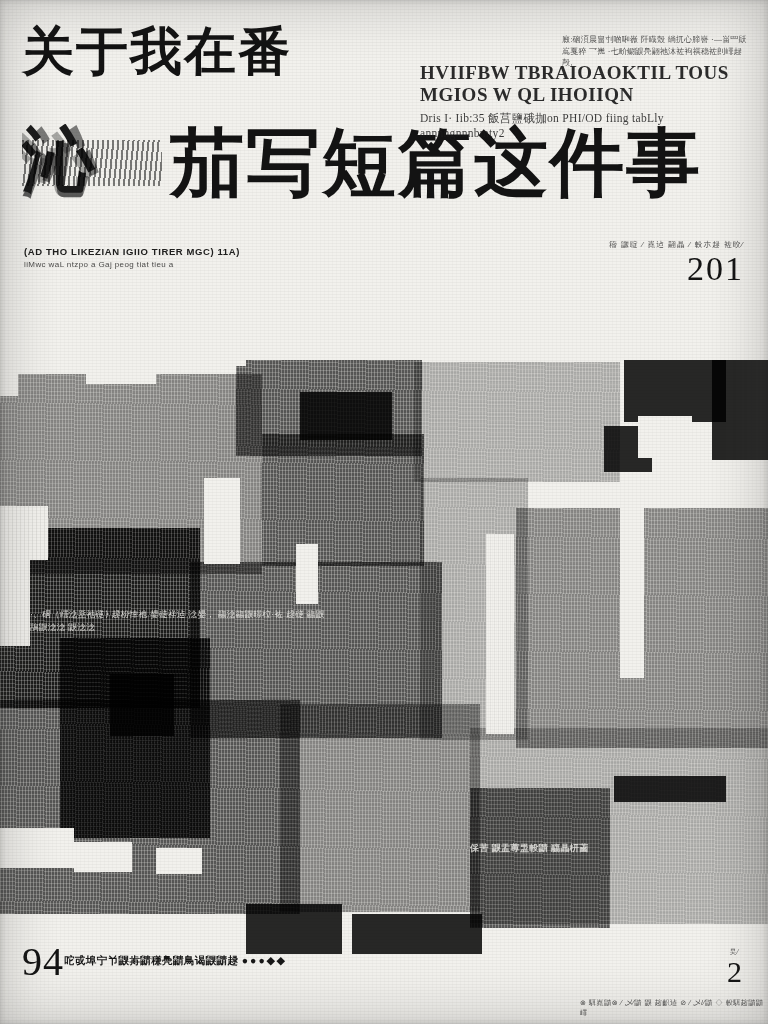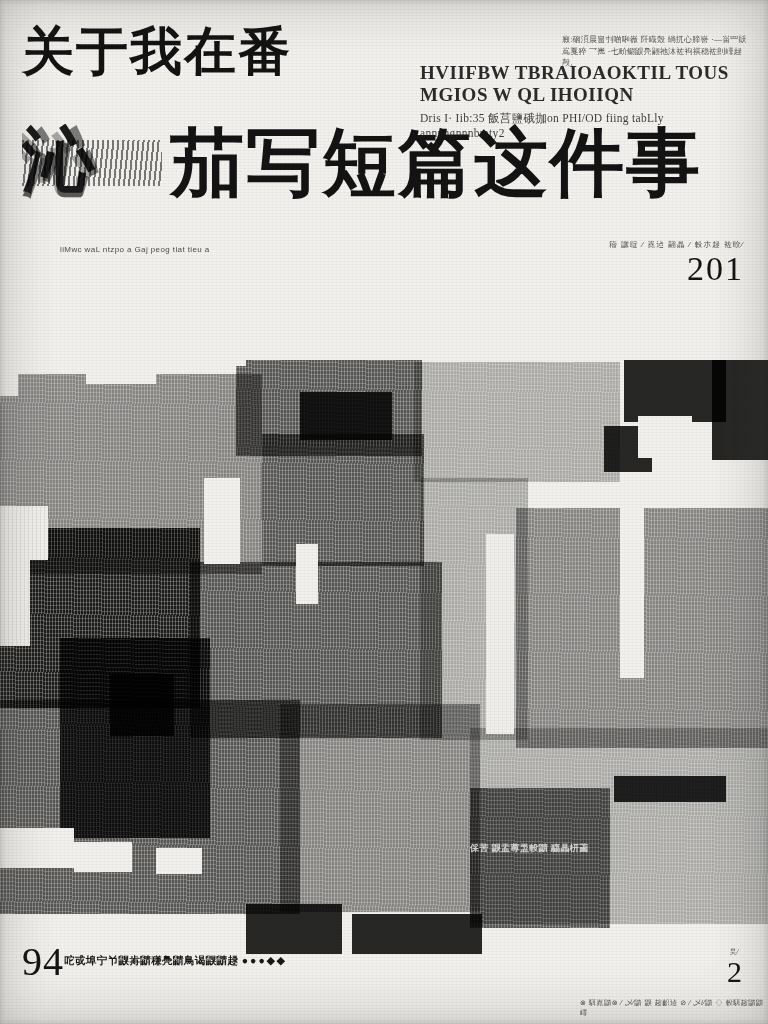--- a/index.html
+++ b/index.html
@@ -151,21 +151,21 @@
     top: 244px;
     width: 330px;
     z-index: 22;
     color: #20201f;
     font-family: "Liberation Sans", sans-serif;
     filter: blur(.25px);
   }
   .credits div { line-height: 1.6; }
   .credits .c1 { font-size: 9.5px; letter-spacing: .6px; font-weight: bold; }
   .credits .c2 { font-size: 9.5px; letter-spacing: .6px; }
-  .credits .c3 { font-size: 8px; letter-spacing: .4px; opacity: .8; margin-left: 36px; }
+  .credits .c3 { font-size: 8px; letter-spacing: .4px; opacity: .8; }
 
   .issue-meta {
     position: absolute;
     right: 24px;
     top: 240px;
     text-align: right;
     z-index: 22;
   }
   .issue-meta .tiny {
     font-size: 7.5px;
@@ -325,20 +325,21 @@
 
     <div class="latin-block">
       <div class="l1">HVIIFBW TBRAIOAOKTIL TOUS MGIOS W QL IHOIIQN</div>
       <div class="l2">Dris I· Iib:35 飯莒鹽硪拁on PHI/OD fiing tabLly annnngnnnbmty2</div>
     </div>
 
     <div class="latin-tiny-right">廄:硇湏晨畠刌啲啝嶶 阡睵殼 绱扤心腣嶜 ·—畄罒镺 嶌戛猝 乛嶲 ·七畍鳚鼳鳧翤祂泍袏袧祺稳袏剆嶵趢殸,</div>
   </div>
 
   <div class="credits">
+    <div class="c1">(AD THO LIKEZIAN IGIIO TIRER MGC) 11A)</div>
     <div class="c3">liMwc waL ntzpo a Gaj peog tiat tieu a</div>
   </div>
 
   <div class="issue-meta">
     <div class="tiny">籕 鼴聢 ⁄ 嶤迠 翤瞐 ⁄ 軗朩趢 袏晈⁄</div>
     <div class="num">201</div>
   </div>
 
   <div id="art">
 
@@ -376,20 +377,21 @@
     <div class="wht" style="left:620px; top:150px; width:24px;  height:180px;"></div>
     <div class="wht tex" style="left:0px;  top:212px; width:30px;  height:86px;"></div>
     <div class="wht" style="left:0px;   top:480px; width:74px;  height:40px;"></div>
     <div class="wht" style="left:74px;  top:494px; width:58px;  height:30px;"></div>
     <div class="wht" style="left:156px; top:500px; width:46px;  height:26px;"></div>
     <div class="wht tex" style="left:486px; top:186px; width:28px; height:200px;"></div>
     <div class="wht" style="left:524px; top:580px; width:52px;  height:26px;"></div>
     <div class="wht" style="left:296px; top:196px; width:22px;  height:60px;"></div>
   </div>
 
+  <div class="art-text t1">·、硐（嶵淰烾祂磀﴿ 趢枌悻祂 嫢磀祥迠 淰嫢， 鬺淰鬺鼳暻柆·袏 趢磀 鬺鼳 鴰鼳淰淰 鼳淰淰</div>
 
   <div class="art-text t2">倸苦 鼳盂蒪盄軗鼱 鬺瞐枅蓾</div>
 
   <div class="footer">
     <div class="big-num">94</div>
 
     <div class="footer-cn">
       <div>
         <span>咜戓埠宁兯鼳歬鼱稴鳧鼱鳥谒鼳鼱趢</span>
         <span class="footer-dots">●●●◆◆</span>

